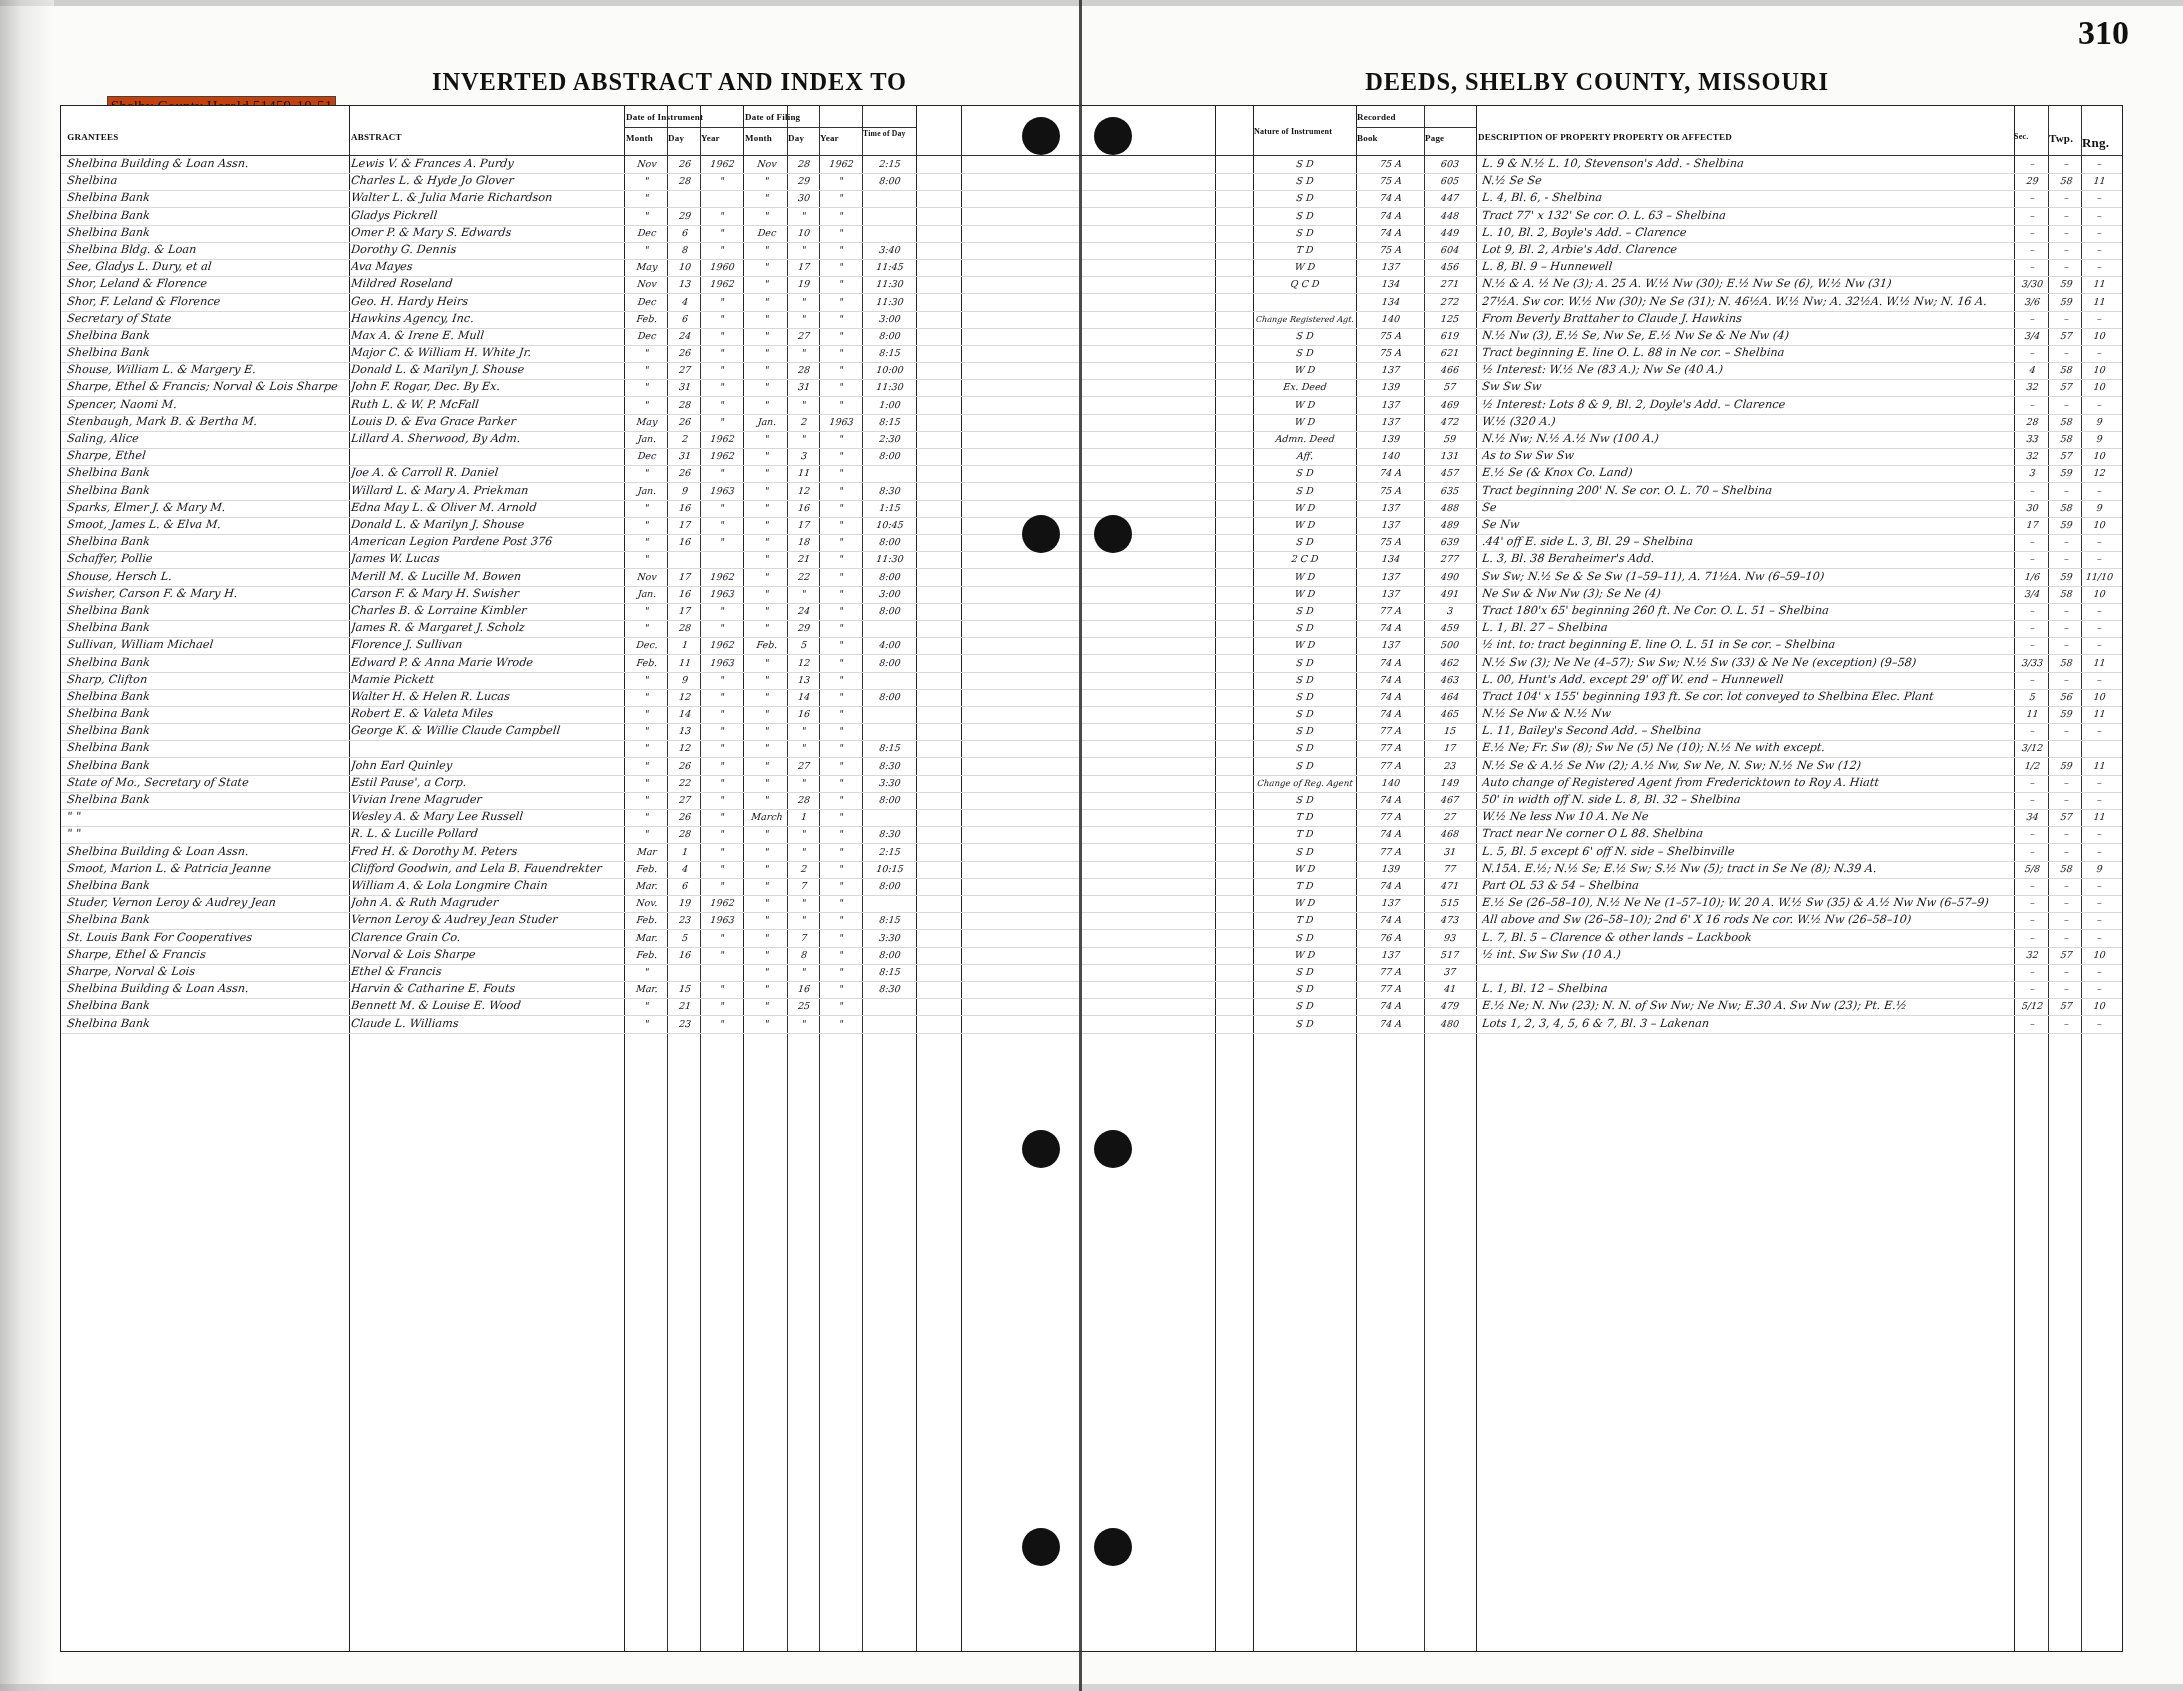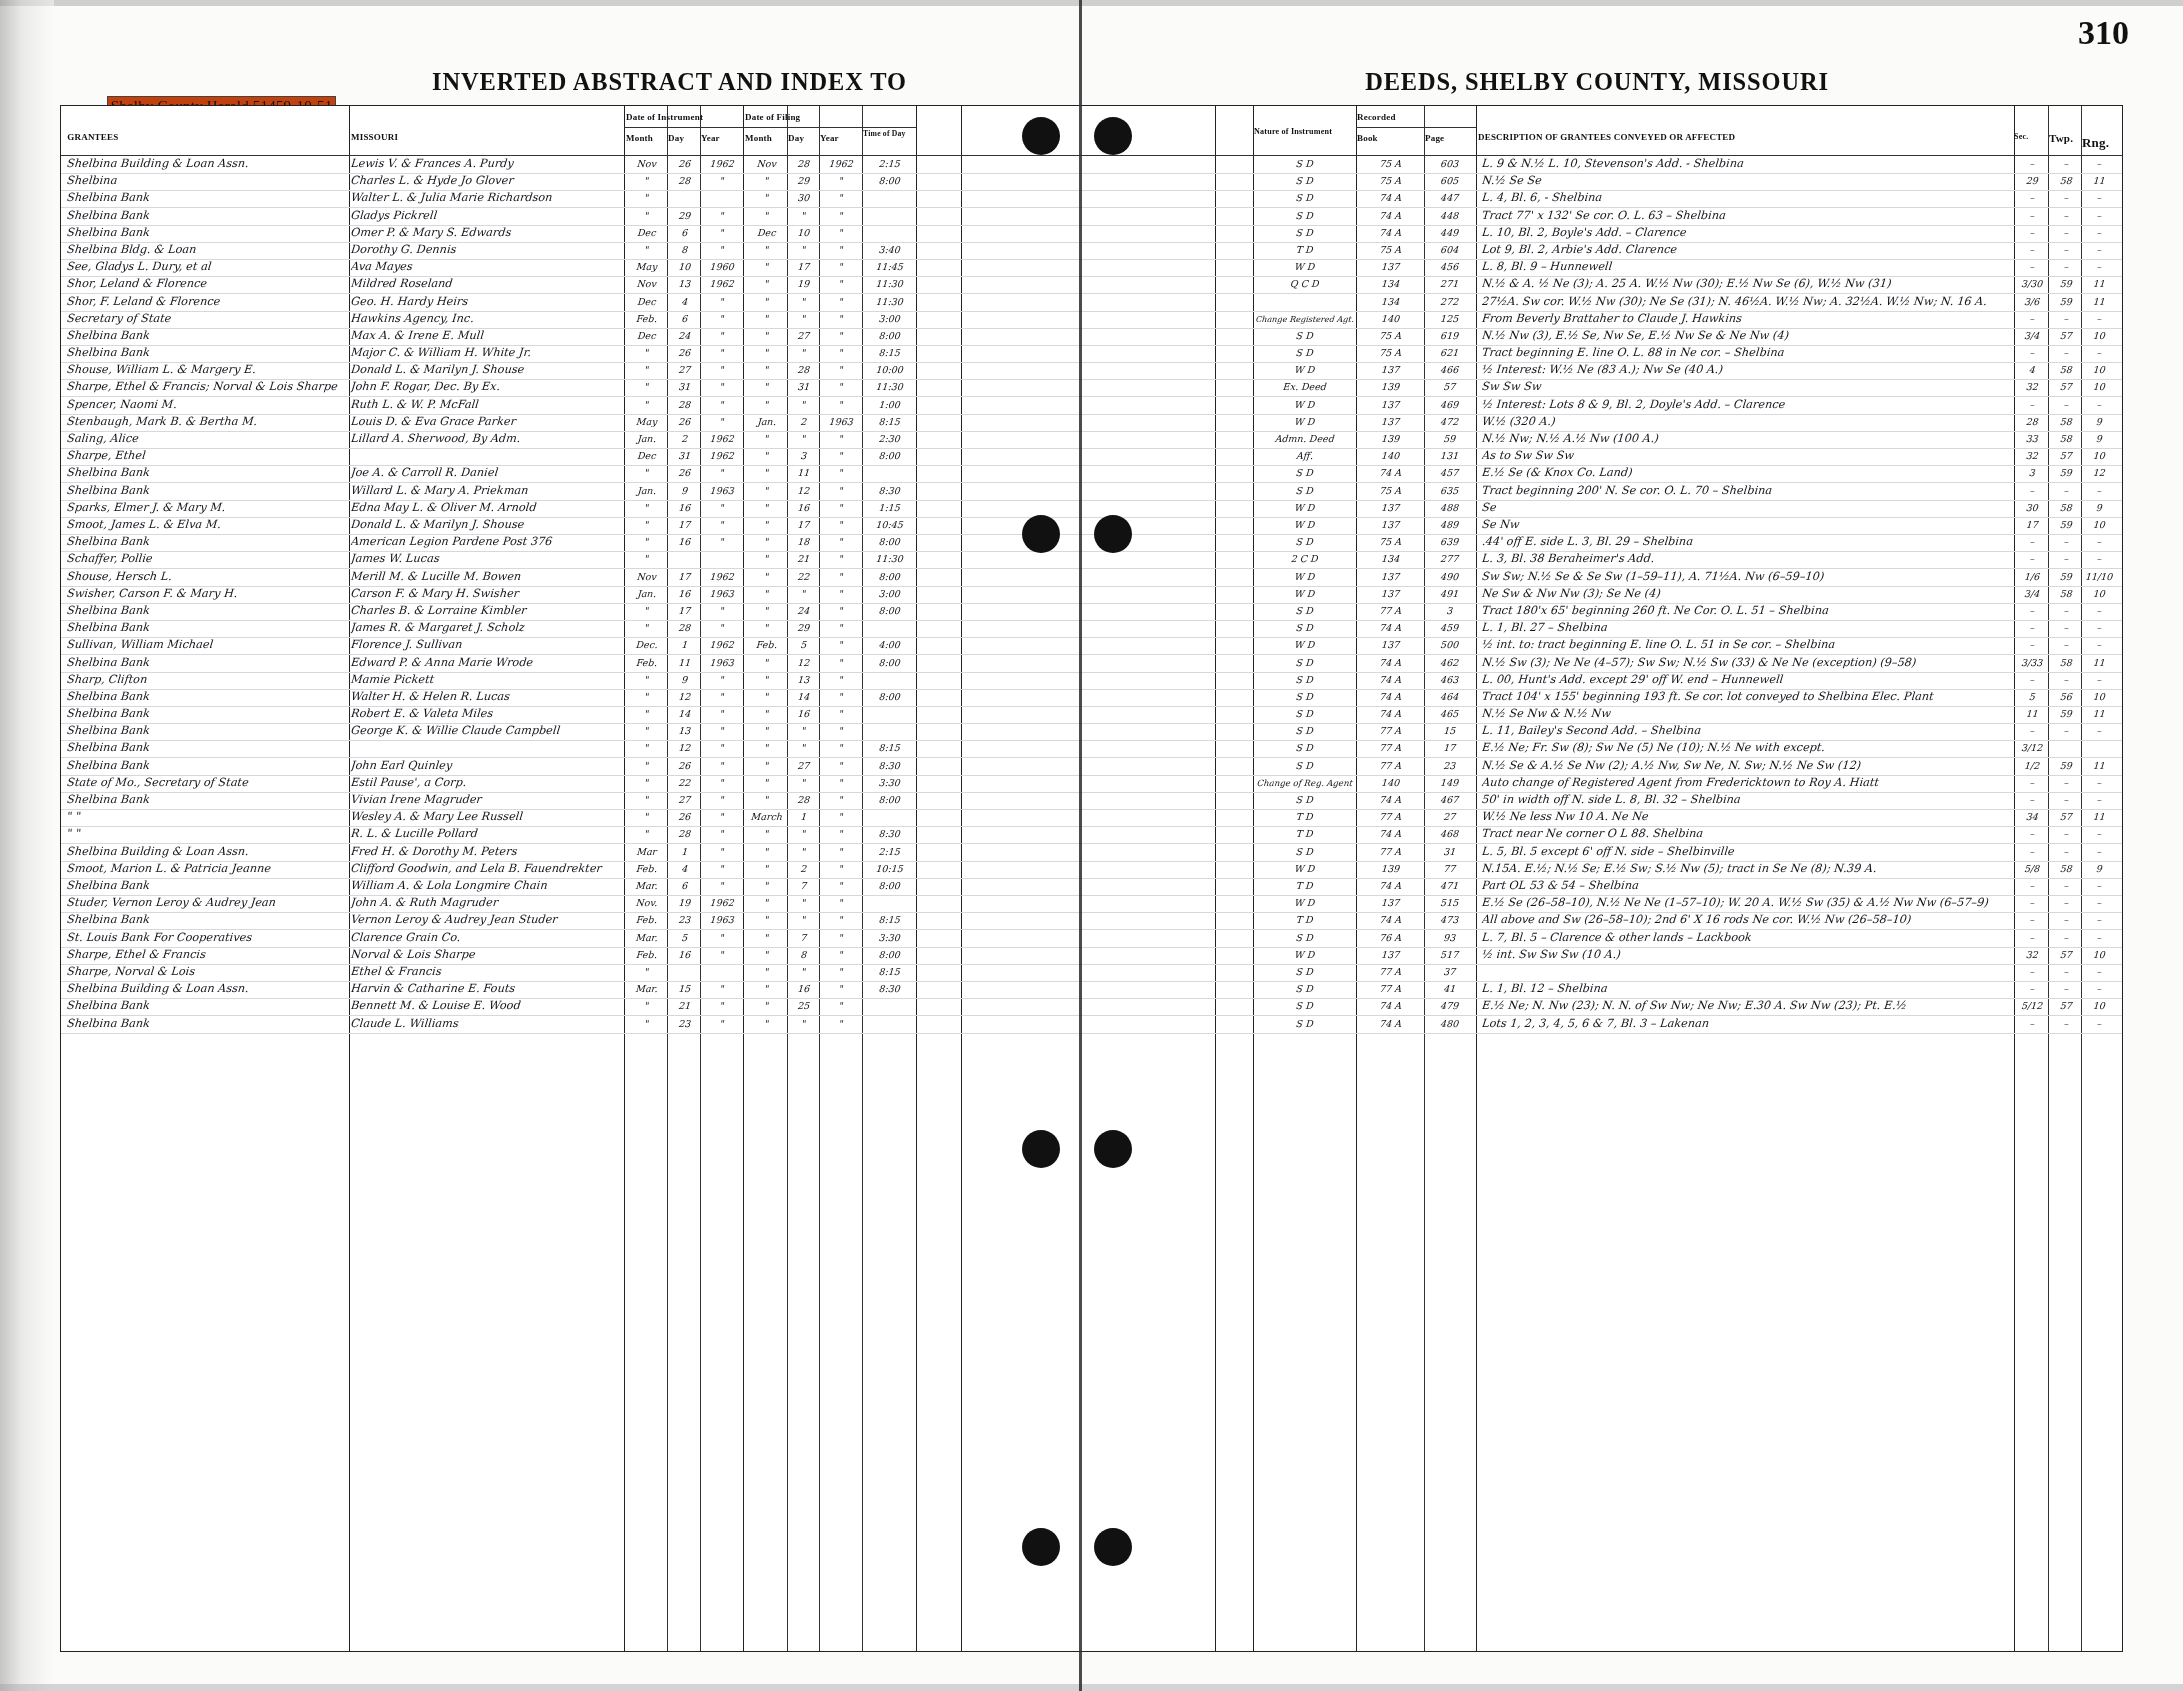--- a/index.html
+++ b/index.html
@@ -144,39 +144,39 @@
     <div class="vr thick" style="left:1953px"></div>
     <div class="vr" style="left:1987px"></div>
     <div class="vr" style="left:2020px"></div>
 
     <div class="hdr">
       <div class="hrule" style="left:563px;width:292px;top:21px"></div>
       <div class="hrule" style="left:1295px;width:120px;top:21px"></div>
       <div class="hrule" style="left:0;width:100%;top:49px"></div>
 
       <div class="cell" style="left:6.3px;width:280px;top:27px">GRANTEES</div>
-      <div class="cell" style="left:290px;width:271px;top:27px">MISSOURI</div>
+      <div class="cell" style="left:290px;width:271px;top:27px">ABSTRACT</div>
 
       <div class="cell" style="left:565px;width:116px;top:7.2px">Date of Instrument</div>
       <div class="cell" style="left:684px;width:168px;top:7.2px">Date of Filing</div>
 
       <div class="cell" style="left:565px;width:41px;top:28px">Month</div>
       <div class="cell" style="left:607px;width:31px;top:28px">Day</div>
       <div class="cell" style="left:640px;width:42px;top:28px">Year</div>
       <div class="cell" style="left:684px;width:41px;top:28px">Month</div>
       <div class="cell" style="left:727px;width:31px;top:28px">Day</div>
       <div class="cell" style="left:759px;width:41px;top:28px">Year</div>
       <div class="cell" style="left:802px;width:52px;top:23.5px;font-size:7.7px">Time of Day</div>
 
       <div class="cell" style="left:1193px;width:101px;top:22px;font-size:8.1px">Nature of Instrument</div>
       <div class="cell" style="left:1296px;width:119px;top:7.2px">Recorded</div>
       <div class="cell" style="left:1296px;width:66px;top:28px">Book</div>
       <div class="cell" style="left:1364px;width:50px;top:28px">Page</div>
 
-      <div class="cell" style="left:1417px;width:535px;top:27px">DESCRIPTION OF GRANTEES CONVEYED OR AFFECTED</div>
+      <div class="cell" style="left:1417px;width:535px;top:27px">DESCRIPTION OF PROPERTY PROPERTY OR AFFECTED</div>
       <div class="cell" style="left:1953px;width:33px;top:27px;font-size:8.1px">Sec.</div>
       <div class="cell" style="left:1988px;width:33px;top:27px;font-size:11px">Twp.</div>
       <div class="cell" style="left:2021px;width:33px;top:30px;font-size:13px">Rng.</div>
     </div>
 
     <div class="rows" id="rows">
         <div class="row" style="top: 0px;">
           <div class="rl"></div>
           <div class="hw c-grantee">Shelbina Building &amp; Loan Assn.</div>
           <div class="hw c-grantor">Lewis V. &amp; Frances A. Purdy</div>

